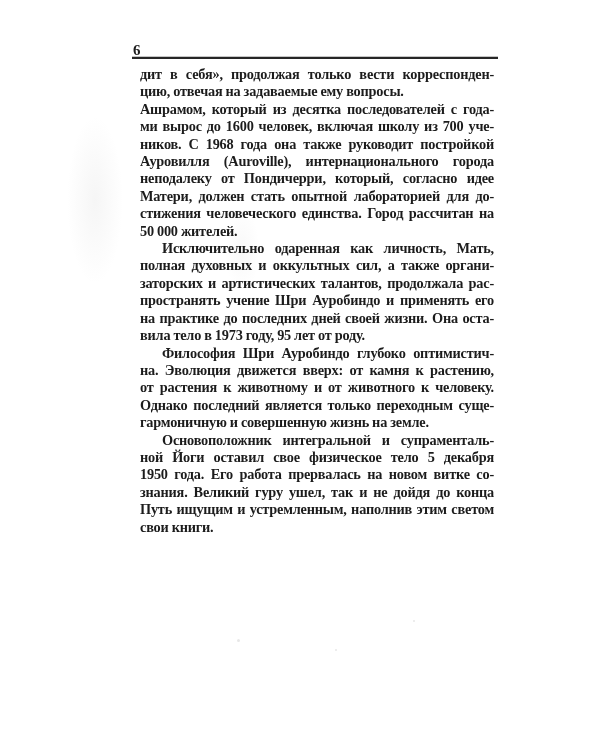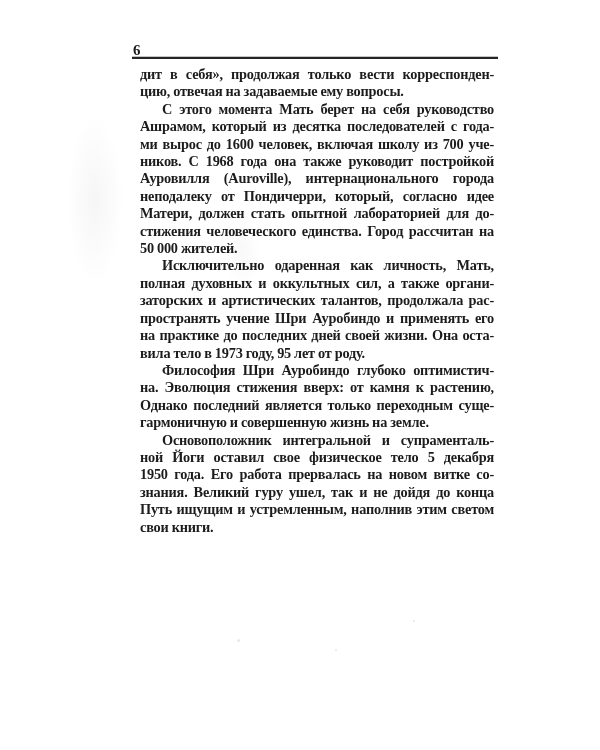--- a/index.html
+++ b/index.html
@@ -58,37 +58,37 @@
 </head>
 <body>
 
 <div class="page">
   <span class="page-number">6</span>
   <div class="header-rule"></div>
 
   <div class="text-block">
       <div class="line fill">дит в себя», продолжая только вести корреспонден-</div>
       <div class="line">цию, отвечая на задаваемые ему вопросы.</div>
-      <div class="line fill indent">С этого момента Мать берет на себя руководство</div>
       <div class="line fill">Ашрамом, который из десятка последователей с года-</div>
       <div class="line fill">ми вырос до 1600 человек, включая школу из 700 уче-</div>
       <div class="line fill">ников. С 1968 года она также руководит постройкой</div>
       <div class="line fill">Ауровилля (Auroville), интернационального города</div>
       <div class="line fill">неподалеку от Пондичерри, который, согласно идее</div>
       <div class="line fill">Матери, должен стать опытной лабораторией для до-</div>
       <div class="line fill">стижения человеческого единства. Город рассчитан на</div>
       <div class="line">50 000 жителей.</div>
       <div class="line fill indent">Исключительно одаренная как личность, Мать,</div>
       <div class="line fill">полная духовных и оккультных сил, а также органи-</div>
       <div class="line fill">заторских и артистических талантов, продолжала рас-</div>
       <div class="line fill">пространять учение Шри Ауробиндо и применять его</div>
       <div class="line fill">на практике до последних дней своей жизни. Она оста-</div>
       <div class="line">вила тело в 1973 году, 95 лет от роду.</div>
       <div class="line fill indent">Философия Шри Ауробиндо глубоко оптимистич-</div>
-      <div class="line fill">на. Эволюция стижения вверх: от камня к растению,</div>
+      <div class="line fill">на. Эволюция движется вверх: от камня к растению,</div>
+      <div class="line fill">от растения к животному и от животного к человеку.</div>
       <div class="line fill">Однако последний является только переходным суще-</div>
       <div class="line">гармоничную и совершенную жизнь на земле.</div>
       <div class="line fill indent">Основоположник интегральной и супраменталь-</div>
       <div class="line fill">ной Йоги оставил свое физическое тело 5 декабря</div>
       <div class="line fill">1950 года. Его работа прервалась на новом витке со-</div>
       <div class="line fill">знания. Великий гуру ушел, так и не дойдя до конца</div>
       <div class="line fill">Путь ищущим и устремленным, наполнив этим светом</div>
       <div class="line">свои книги.</div>
     </div>
 

